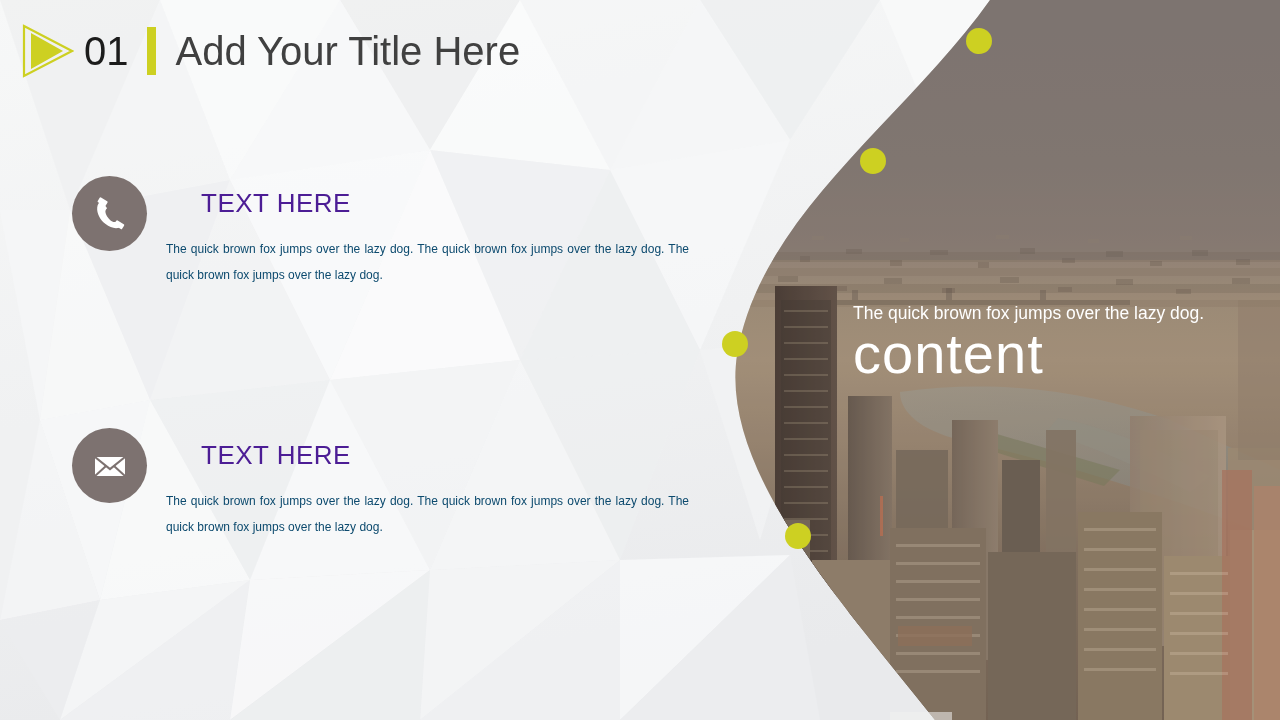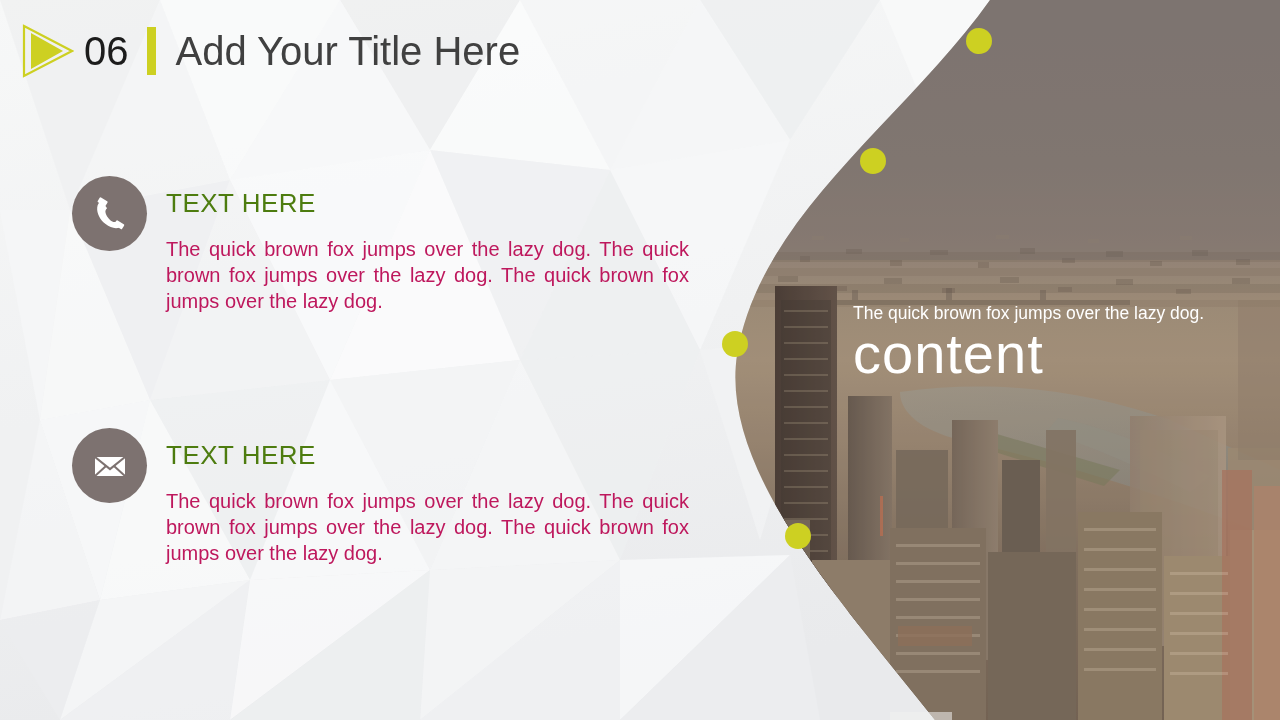--- a/index.html
+++ b/index.html
@@ -78,29 +78,30 @@
     position:absolute; left:0; top:0;
     width:75px; height:75px;
     border-radius:50%;
     background:#7d7270;
     display:flex; align-items:center; justify-content:center;
   }
   .feature-body { margin-left:94px; }
 
   .feature-heading {
     font-size:26px; line-height:1;
-    color:#4d7c0f; font-weight:400;
+    color:#4c1d95; font-weight:400;
     letter-spacing:0.5px;
     padding-top:14px;
+    margin-left:35px;
   }
   .feature-text {
     margin-top:20px;
-    font-size:20px;
+    font-size:12px;
     line-height:26px;
-    color:#be185d;
+    color:#0c4a6e;
     text-align:justify;
     width:523px;
   }
 
   
   #content-block {
     position:absolute;
     left:853px; top:278px;
     width:372px;
     z-index:5;
@@ -375,21 +376,21 @@
   <div class="dot" style="left:722px; top:331px; width:26px; height:26px; background:#cdd022;"></div>
   <div class="dot" style="left:785px; top:523px; width:26px; height:26px; background:#cdd022;"></div>
 
   <div id="header">
 
     <svg id="play-triangle" viewBox="0 0 56 58">
       <polygon points="6,4 54,29 6,54" fill="none" stroke="#cdd022" stroke-width="2.2"></polygon>
       <polygon points="13,11 45,29 13,47" fill="#cdd022"></polygon>
     </svg>
 
-    <div id="slide-number">06</div>
+    <div id="slide-number">01</div>
 
     <div id="title-bar"></div>
 
     <div id="slide-title">Add Your Title Here</div>
   </div>
 
   <div class="feature" id="feature-1">
     <div class="feature-icon">
       <svg width="40" height="40" viewBox="0 0 40 40">
         <path d="M11.4 6.6 C9.2 8.1 7.5 10.6 7.2 13.4 C6.6 19.4 10.3 25.9 15.6 30.1

